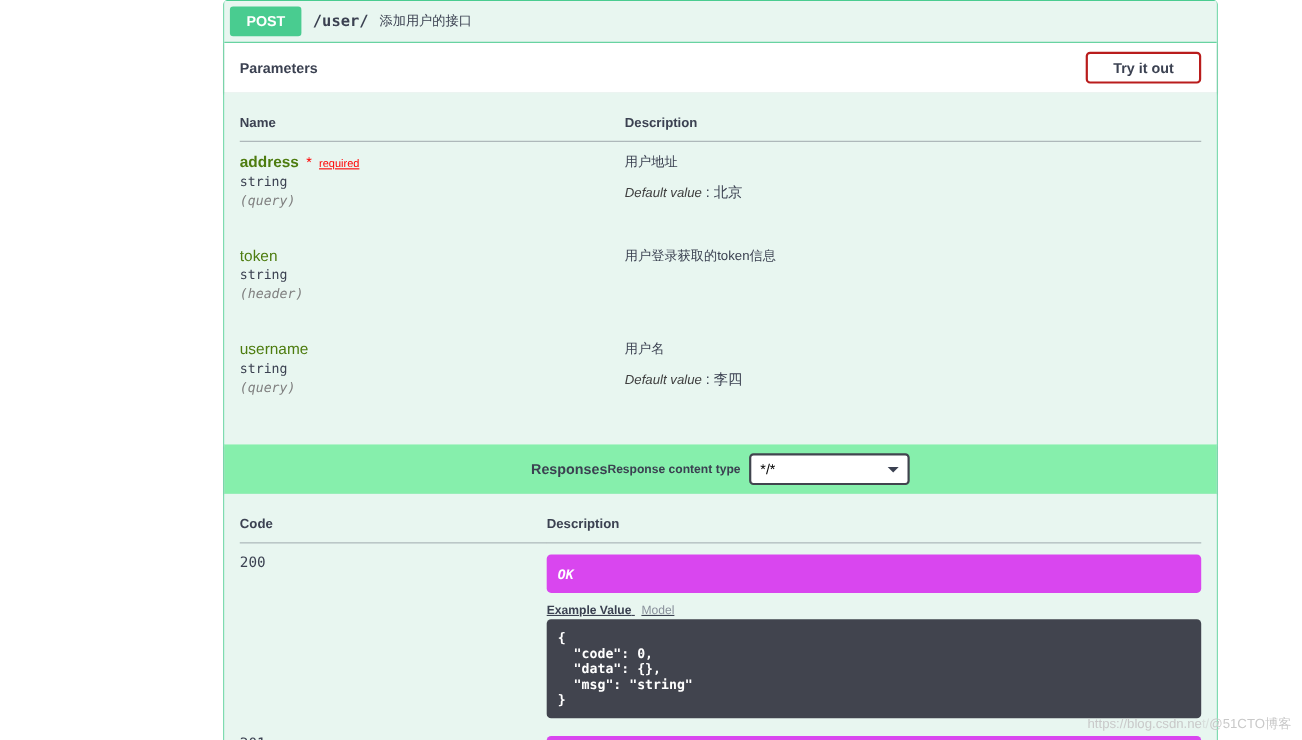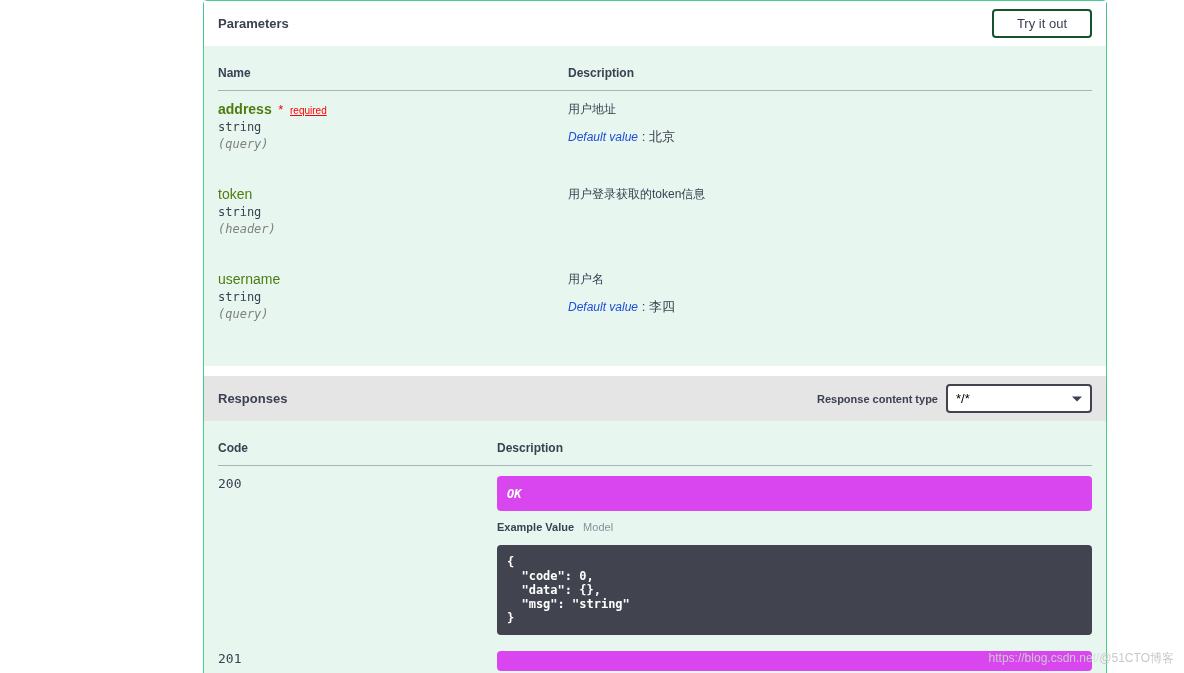--- a/index.html
+++ b/index.html
@@ -4,56 +4,61 @@
   <style>
     * { box-sizing: border-box; margin: 0; padding: 0; }
     body { font-family: -apple-system, BlinkMacSystemFont, "Segoe UI", sans-serif; font-size: 13px; background: #fff; color: #3b4151; }
     .opblock { border: 1px solid #49cc90; border-radius: 4px; margin: 0 0 0 203px; width: 904px; background: #fff; }
     .opblock-summary { display: flex; align-items: center; padding: 5px; background: #e8f6f0; border-bottom: 1px solid #49cc90; cursor: pointer; }
     .method { background: #49cc90; color: #fff; font-weight: 700; font-size: 13px; padding: 6px 15px; border-radius: 3px; min-width: 50px; text-align: center; }
     .path { font-family: monospace; font-size: 14px; font-weight: 600; color: #3b4151; padding: 0 10px; }
     .summary-desc { font-size: 12px; color: #3b4151; }
     .section-header { display: flex; align-items: center; justify-content: space-between; padding: 8px 14px; background: #fff; box-shadow: 0 1px 2px rgba(0,0,0,.1); }
     .section-header h4 { font-size: 13px; font-weight: 700; color: #3b4151; }
-    .try-btn { background: #fff; border: 2px solid #14532d; color: #3b4151; font-size: 13px; font-weight: 400; padding: 5px 23px; border-radius: 4px; cursor: pointer; }
+    .try-btn { background: #fff; border: 2px solid #b91c1c; color: #3b4151; font-size: 13px; font-weight: 700; padding: 5px 23px; border-radius: 4px; cursor: pointer; }
     .params-body { background: #e8f6f0; padding: 20px 14px; }
     table { width: 100%; border-collapse: collapse; }
     thead th { text-align: left; font-size: 12px; font-weight: 700; color: #3b4151; padding: 0 0 10px 0; border-bottom: 1px solid rgba(59,65,81,.2); }
     thead th:first-child { width: 350px; }
     tbody td { vertical-align: top; padding: 10px 0 25px 0; }
     .param-name { font-size: 14px; font-weight: 700; color: #4d7c0f; }
     .required-star { color: #ff0000; padding: 0 3px; }
     .required-text { color: #ff0000; font-size: 10px; text-decoration: underline; }
     .param-type { font-family: monospace; font-size: 12px; color: #3b4151; padding: 3px 0; }
     .param-in { font-family: monospace; font-style: italic; font-size: 12px; color: #808080; }
     .param-desc { font-size: 12px; color: #3b4151; margin-bottom: 10px; }
-    .default-label { font-style: italic; font-size: 12px; color: #1d4ed8; text-align: center; }
-    .responses-header { display: flex; align-items: center; justify-content: space-between; padding: 8px 14px; background: #e5e5e5; box-shadow: 0 1px 2px rgba(0,0,0,.1); margin-top: 10px; }
+    .default-label { font-style: italic; font-size: 12px; color: #404040; text-align: center; }
+    .responses-header { display: flex; align-items: center; justify-content: center; padding: 8px 14px; background: #86efac; box-shadow: 0 1px 2px rgba(0,0,0,.1); }
     .responses-header h4 { font-size: 13px; font-weight: 700; }
     .content-type-wrap { display: flex; align-items: center; gap: 8px; }
     .content-type-label { font-size: 11px; font-weight: 700; color: #3b4151; }
     .content-type-select { border: 2px solid #41444e; border-radius: 4px; background: #fff; font-size: 13px; padding: 5px 30px 5px 8px; width: 146px; appearance: none; position: relative; }
     .select-wrap { position: relative; }
     .select-wrap::after { content: ""; position: absolute; right: 10px; top: 50%; transform: translateY(-50%); border-left: 5px solid transparent; border-right: 5px solid transparent; border-top: 5px solid #3b4151; pointer-events: none; }
     .responses-body { background: #e8f6f0; padding: 20px 14px 0 14px; }
     .resp-table thead th:first-child { width: 279px; margin-top: 28px; }
     .resp-code { font-family: monospace; font-size: 13px; color: #3b4151; }
     .resp-desc-box { background: #d946ef; border-radius: 4px; padding: 10px; margin-bottom: 10px; }
     .resp-desc-text { font-family: monospace; font-style: italic; font-size: 12px; font-weight: 600; color: #fff; }
-    .example-tabs { font-size: 11px; margin-bottom: 12px; }
+    .example-tabs { font-size: 11px; margin-bottom: 2px; text-decoration: underline; }
     .example-tab-active { font-weight: 700; color: #3b4151; }
     .example-tab { color: #89909b; padding-left: 6px; cursor: pointer; }
     .example-code { background: #41444e; border-radius: 4px; padding: 10px; font-family: monospace; font-size: 12px; color: #fff; white-space: pre; font-weight: 600; }
     .resp-row td { padding: 10px 0 6px 0; }
     .watermark { position: fixed; bottom: 6px; right: 10px; font-size: 12px; color: #c9c9c9; }
   </style>
 </head>
 <body>
 
 <div class="opblock">
+  <div class="opblock-summary">
+    <span class="method">POST</span>
+    <span class="path">/user/</span>
+    <span class="summary-desc">添加用户的接口</span>
+  </div>
 
   <div class="section-header">
     <h4>Parameters</h4>
     <button class="try-btn">Try it out</button>
   </div>
 
   <div class="params-body">
     <table>
       <thead>
         <tr>

